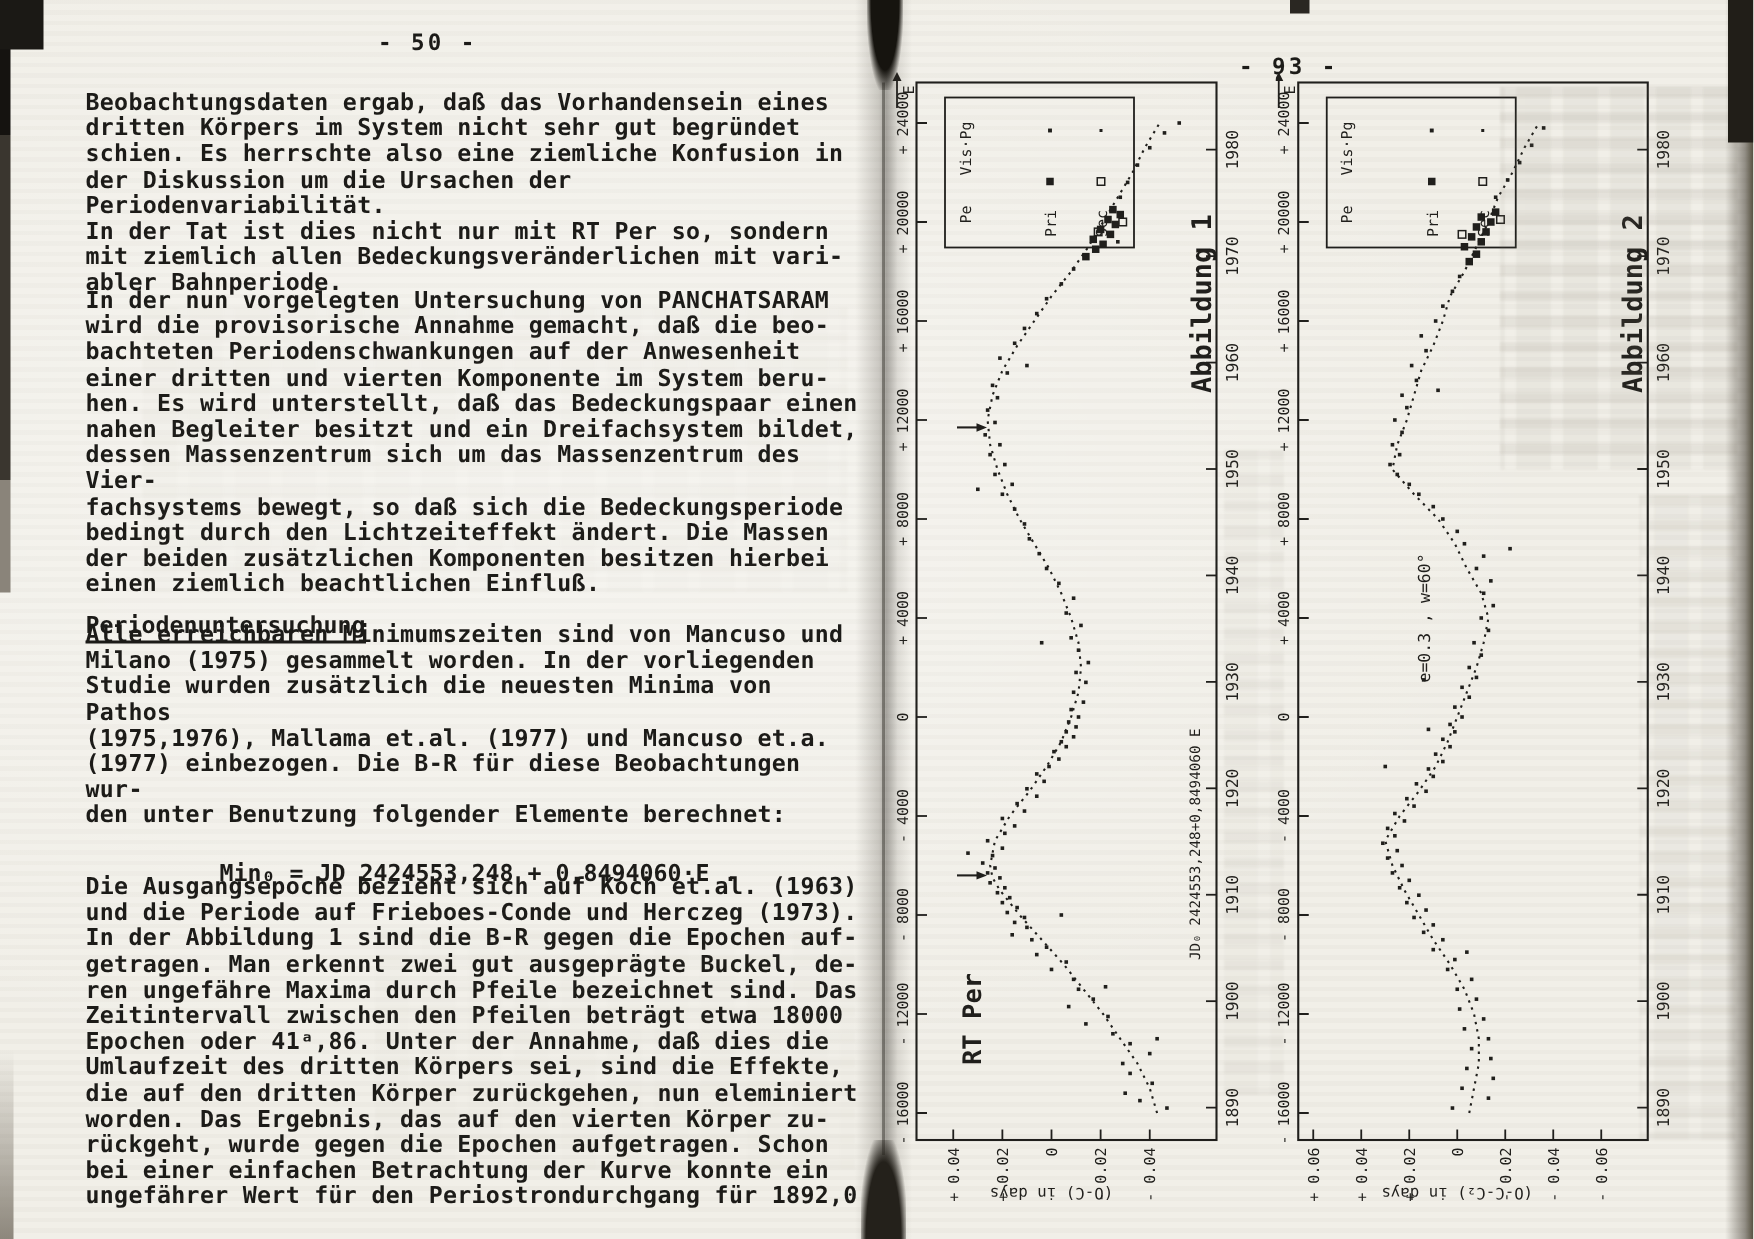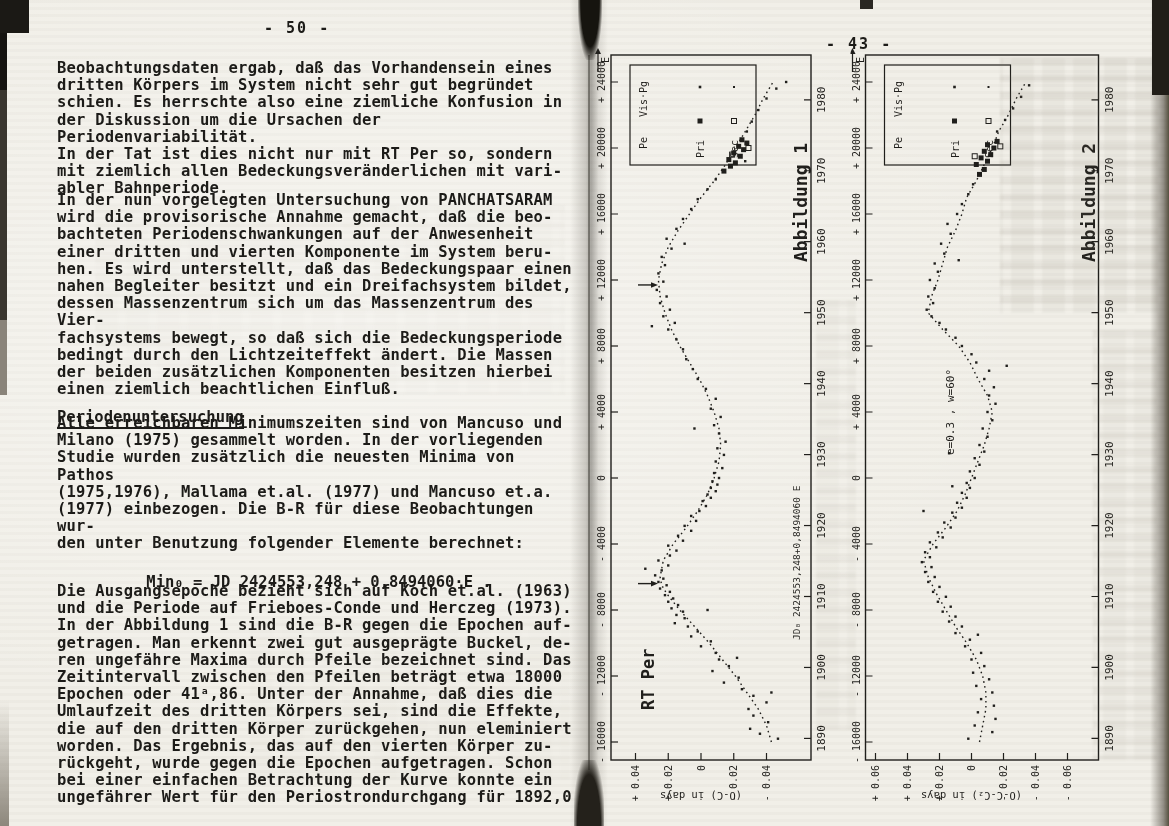--- a/index.html
+++ b/index.html
@@ -26,21 +26,21 @@
         repeating-linear-gradient(180deg, rgba(116,108,94,.17) 0 7px, rgba(0,0,0,0) 7px 17px),
         repeating-linear-gradient(90deg, rgba(116,108,94,.11) 0 23px, rgba(0,0,0,0) 23px 31px);
       filter:blur(.8px);}
   .edge{position:absolute;pointer-events:none;}
 </style>
 </head>
 <body>
 
 <div id="scan">
 
-  <div class="pagenum" style="left:264px;top:20px;">- 50 -</div>
+  <div class="pagenum" style="left:252px;top:20px;">- 50 -</div>
   <div class="para" style="top:60px;">Beobachtungsdaten ergab, daß das Vorhandensein eines
 dritten Körpers im System nicht sehr gut begründet
 schien. Es herrschte also eine ziemliche Konfusion in
 der Diskussion um die Ursachen der Periodenvariabilität.
 In der Tat ist dies nicht nur mit RT Per so, sondern
 mit ziemlich allen Bedeckungsveränderlichen mit vari-
 abler Bahnperiode.</div>
   <div class="para" style="top:192px;">In der nun vorgelegten Untersuchung von PANCHATSARAM
 wird die provisorische Annahme gemacht, daß die beo-
 bachteten Periodenschwankungen auf der Anwesenheit
@@ -67,21 +67,21 @@
 ren ungefähre Maxima durch Pfeile bezeichnet sind. Das
 Zeitintervall zwischen den Pfeilen beträgt etwa 18000
 Epochen oder 41ᵃ,86. Unter der Annahme, daß dies die
 Umlaufzeit des dritten Körpers sei, sind die Effekte,
 die auf den dritten Körper zurückgehen, nun eleminiert
 worden. Das Ergebnis, das auf den vierten Körper zu-
 rückgeht, wurde gegen die Epochen aufgetragen. Schon
 bei einer einfachen Betrachtung der Kurve konnte ein
 ungefährer Wert für den Periostrondurchgang für 1892,0</div>
 
-  <div class="pagenum" style="left:826px;top:36px;">- 43 -</div>
+  <div class="pagenum" style="left:826px;top:36px;">- 93 -</div>
 
   <div class="figwrap" style="left:588px;top:47px;width:258px;height:758px;">
     <div class="figinner" id="fig1">
         <svg width="758" height="258" viewBox="0 0 758 258">
           <rect x="45" y="23" width="705" height="200" fill="none" stroke="#201f1c" stroke-width="1.4"></rect>
           <g>
             <line x1="63" y1="23" x2="63" y2="30" stroke="#201f1c" stroke-width="1.2"></line>
             <text x="63" y="17" font-size="10" text-anchor="middle" fill="#201f1c">- 16000</text>
             <line x1="129" y1="23" x2="129" y2="30" stroke="#201f1c" stroke-width="1.2"></line>
             <text x="129" y="17" font-size="10" text-anchor="middle" fill="#201f1c">- 12000</text>

